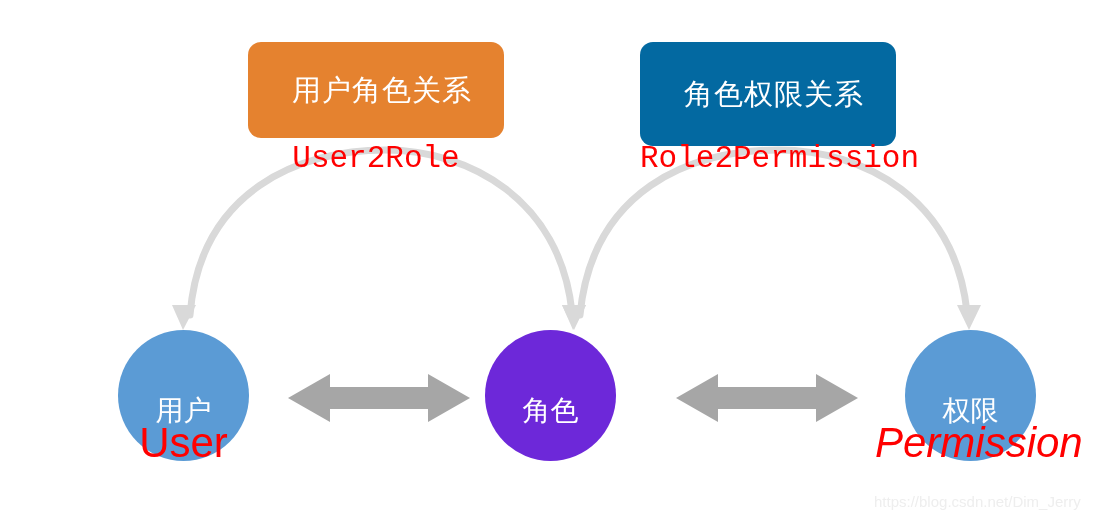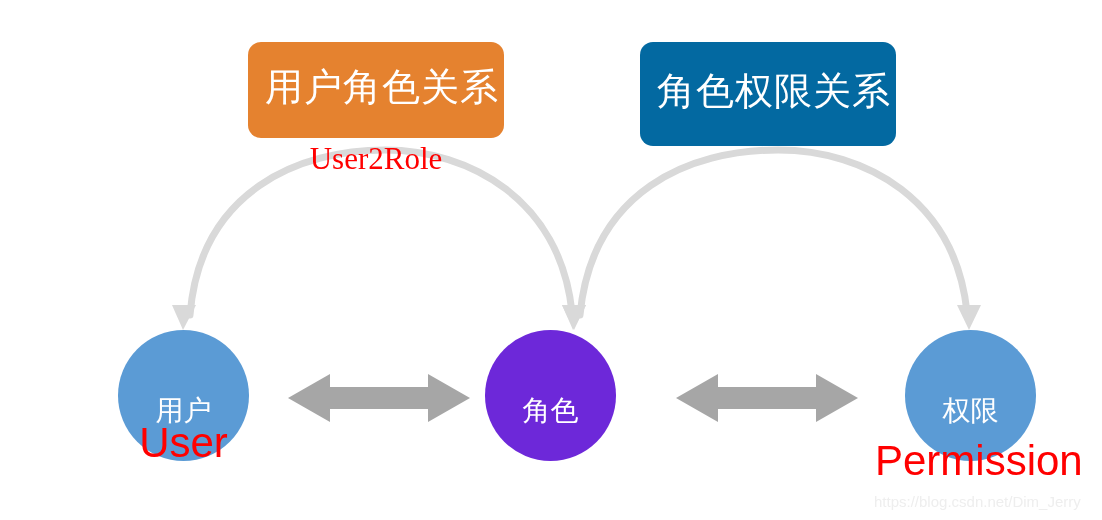--- a/index.html
+++ b/index.html
@@ -22,37 +22,37 @@
   .rel-box {
     position: absolute;
     display: flex;
     align-items: center;
     justify-content: center;
     border-radius: 13px;
     box-sizing: border-box;
   }
   .rel-box-label {
     color: #ffffff;
-    font-size: 38px;
+    font-size: 29px;
     letter-spacing: 1px;
     line-height: 1;
     white-space: nowrap;
-    font-family: Liberation Mono, monospace;
+    font-family: Liberation Sans, sans-serif;
     margin-left: 12px;
   }
 
   
   .rel-caption {
     position: absolute;
     color: #ff0000;
     font-size: 31px;
     line-height: 1;
     white-space: nowrap;
     text-align: center;
-    font-family: Liberation Serif, serif;
+    font-family: Liberation Mono, monospace;
   }
 
   
   .entity {
     position: absolute;
     border-radius: 50%;
     display: flex;
     align-items: center;
     justify-content: center;
   }
@@ -123,30 +123,31 @@
   </svg>
 
   <div class="rel-box" style="left:248px; top:42px; width:256px; height:96px; background:#E5822F;">
     <span class="rel-box-label">用户角色关系</span>
   </div>
   <div class="rel-caption" style="left:248px; top:143px; width:256px;">User2Role</div>
 
   <div class="rel-box" style="left:640px; top:42px; width:256px; height:104px; background:#0369a1;">
     <span class="rel-box-label">角色权限关系</span>
   </div>
+  <div class="rel-caption" style="left:640px; top:143px; width:256px;">Role2Permission</div>
 
   <div class="entity" style="left:118px; top:330px; width:131px; height:131px; background:#5B9BD5;">
     <span class="entity-cn" style="top:43px;">用户</span>
   </div>
   <div class="entity-en" style="left:118px; top:422px; width:131px;">User</div>
 
   <div class="entity" style="left:485px; top:330px; width:131px; height:131px; background:#6d28d9;">
     <span class="entity-cn" style="top:43px;">角色</span>
   </div>
 
   <div class="entity" style="left:905px; top:330px; width:131px; height:131px; background:#5B9BD5;">
     <span class="entity-cn" style="top:43px;">权限</span>
   </div>
-  <div class="entity-en" style="left:875px; top:440px; width:191px;">Permission</div>
+  <div class="entity-en" style="left:875px; top:422px; width:191px;font-style:italic;">Permission</div>
 
   <div class="watermark" style="left:874px; top:494px;">https://blog.csdn.net/Dim_Jerry</div>
 
 </div>
 
 </body></html>

